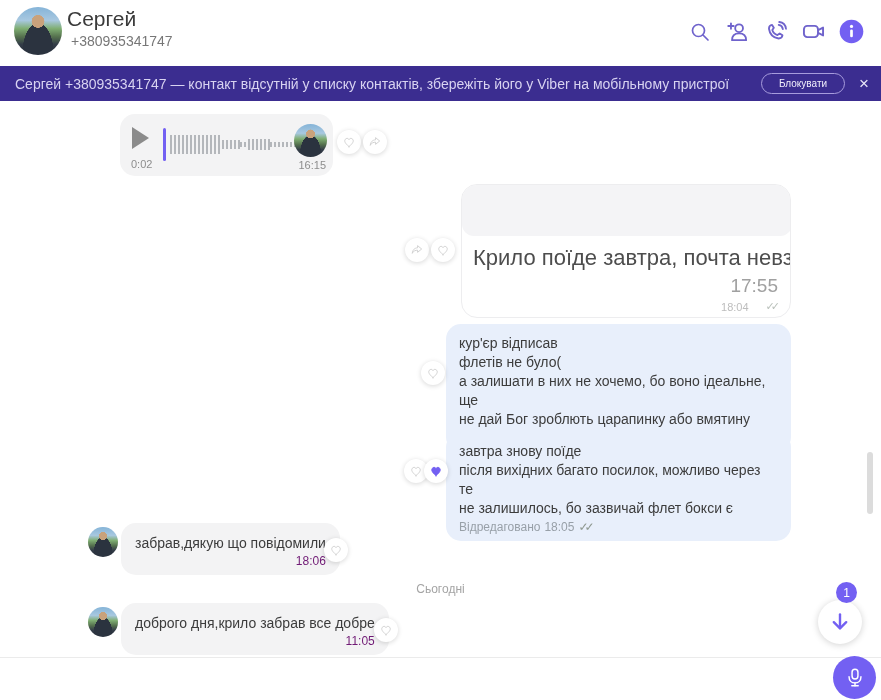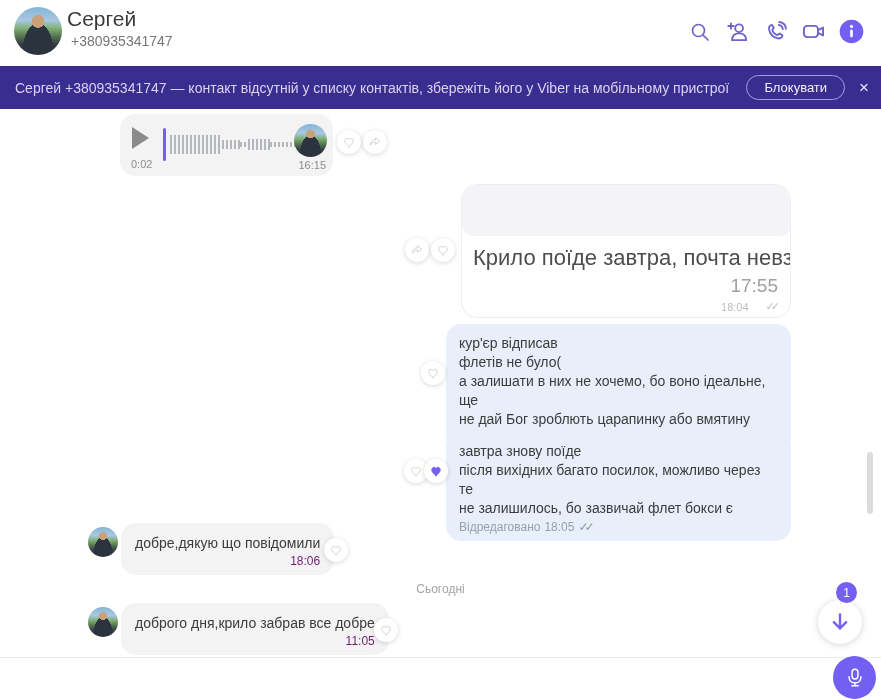--- a/index.html
+++ b/index.html
@@ -17,23 +17,23 @@
       linear-gradient(180deg, #85b4d8 0%, #a8c8e0 28%, #7fae72 45%, #55714e 62%, #333c47 78%, #262e38 100%);
   }
   .header .avatar { position:absolute; left:14px; top:7px; width:48px; height:48px; }
   .contact-name { position:absolute; left:67px; top:7px; font-size:21px; color:#3a3a3a; }
   .contact-phone { position:absolute; left:71px; top:33px; font-size:14px; color:#777; }
   .header-icons { position:absolute; right:16px; top:18px; display:flex; align-items:center; gap:11px; }
   .hicon { width:27px; height:27px; display:flex; align-items:center; justify-content:center; cursor:pointer; }
   .hicon svg { stroke:#6f63cc; fill:none; stroke-width:1.7; stroke-linecap:round; stroke-linejoin:round; }
 
   
-  .banner { position:absolute; top:66px; left:0; width:881px; height:43px; background:#3b2d90; display:flex; align-items:center; }
+  .banner { position:absolute; top:66px; left:0; width:881px; height:35px; background:#3b2d90; display:flex; align-items:center; }
   .banner-text { margin-left:15px; font-size:14px; color:#d8d3f1; flex:1 1 auto; white-space:nowrap; overflow:hidden; }
-  .block-btn { flex:0 0 auto; margin-right:14px; padding:4px 17px; border:1px solid #a79cdd; border-radius:14px; background:transparent; color:#f0eefb; font-size:13px; font-family:inherit; cursor:pointer; }
+  .block-btn { flex:0 0 auto; margin-right:14px; padding:4px 17px; border:1px solid #a79cdd; border-radius:14px; background:transparent; color:#f0eefb; font-size:10px; font-family:inherit; cursor:pointer; }
   .banner-close { flex:0 0 auto; margin-right:12px; color:#e9e6f8; font-size:17px; cursor:pointer; line-height:1; }
 
   
   .bubble { position:absolute; border-radius:15px; font-size:14px; color:#3c3c3c; }
   .incoming { background:#f3f3f4; }
   .outgoing { background:#e8effb; }
   .msg-text { white-space:pre-line; line-height:19px; }
   .meta { display:flex; align-items:center; gap:4px; font-size:12px; color:#98a0a8; margin-top:2px; }
   .checks { letter-spacing:-4px; padding-right:4px; font-size:12px; color:#8e9890; }
 
@@ -207,21 +207,21 @@
       </svg>
   </div>
   <div class="rx" style="left:424px; top:459px;">
     <svg viewBox="0 0 24 24" class="filled">
         <path d="M12 20 C5 14 3.5 10.5 5.5 7.5 C7.5 4.8 11 5.5 12 8 C13 5.5 16.5 4.8 18.5 7.5 C20.5 10.5 19 14 12 20 Z"></path>
       </svg>
   </div>
 
   <div class="row-avatar avatar-photo" style="left:88px; top:527px;"></div>
   <div class="bubble incoming" style="left:121px; top:523px; padding:11px 14px 7px;">
-    <div class="msg-text">добре,дякую що повідомили</div>
+    <div class="msg-text">забрав,дякую що повідомили</div>
     <div class="in-time">18:06</div>
   </div>
   <div class="rx" style="left:324px; top:538px;">
     <svg viewBox="0 0 24 24">
         <path d="M12 20 C5 14 3.5 10.5 5.5 7.5 C7.5 4.8 11 5.5 12 8 C13 5.5 16.5 4.8 18.5 7.5 C20.5 10.5 19 14 12 20 Z"></path>
       </svg>
   </div>
 
   <div class="date-divider">Сьогодні</div>
 

